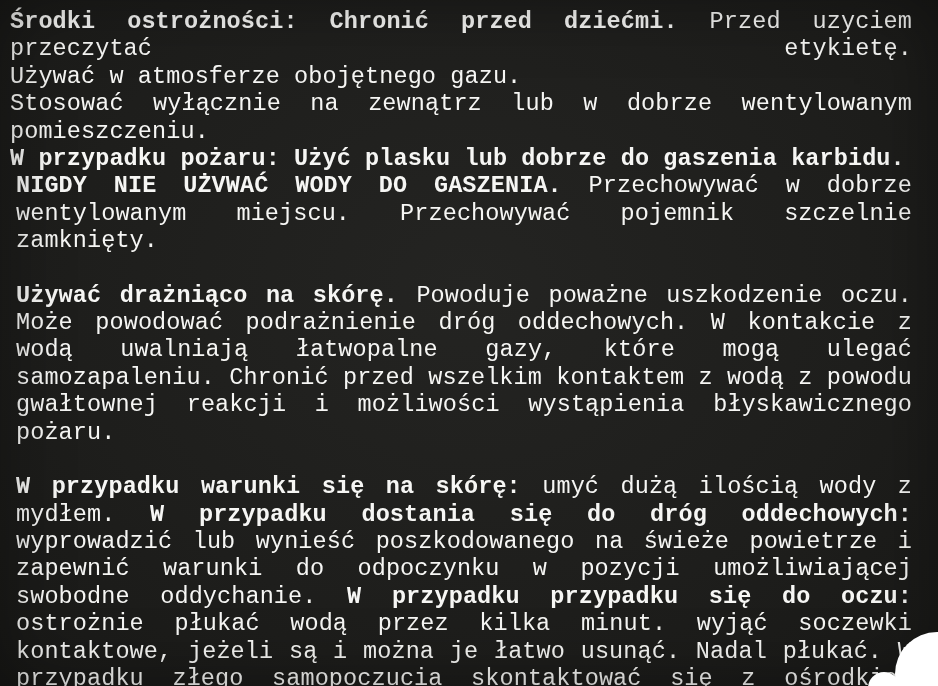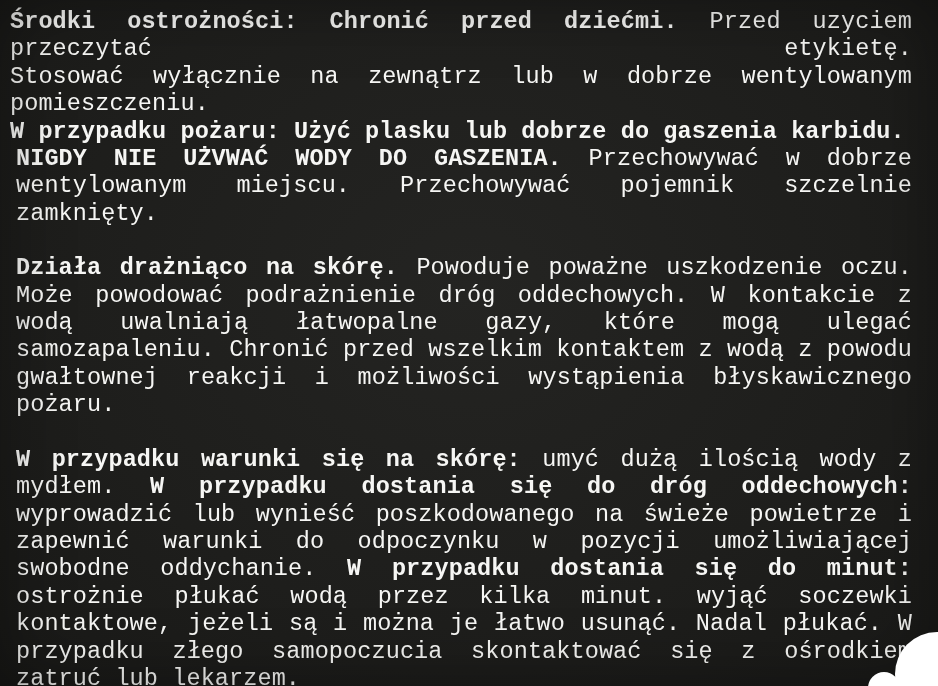--- a/index.html
+++ b/index.html
@@ -49,37 +49,38 @@
   }
 </style>
 </head>
 <body>
 
 <div class="label">
 
   <section>
     <div class="ln just-full"><b>Środki ostrożności: Chronić przed dziećmi.</b>
       <span>Przed uzyciem przeczytać etykietę.</span></div>
+    <div class="ln">Używać w atmosferze obojętnego gazu.</div>
     <div class="ln just-full">Stosować wyłącznie na zewnątrz lub w dobrze wentylowanym pomieszczeniu.</div>
     <div class="ln"><b>W przypadku pożaru: Użyć plasku lub dobrze do gaszenia karbidu.</b></div>
     <p class="flow"><b>NIGDY NIE UŻVWAĆ WODY DO GASZENIA.</b>
       <span>Przechowywać w dobrze wentylowanym miejscu. Przechowywać pojemnik szczelnie zamknięty.</span></p>
   </section>
 
   <section class="gap">
-    <p class="flow"><b>Działa drażniąco na skórę.</b>
+    <p class="flow"><b>Używać drażniąco na skórę.</b>
       <span>Powoduje poważne uszkodzenie oczu. Może powodować podrażnienie dróg oddechowych. W kontakcie z wodą uwalniają łatwopalne gazy, które mogą ulegać samozapaleniu. Chronić przed wszelkim kontaktem z wodą z powodu gwałtownej reakcji i możliwości wystąpienia błyskawicznego pożaru.</span></p>
   </section>
 
   <section class="gap">
     <p class="flow"><b>W przypadku warunki się na skórę:</b>
       <span>umyć dużą ilością wody z mydłem.</span>
       <b>W przypadku dostania się do dróg oddechowych:</b>
       <span>wyprowadzić lub wynieść poszkodowanego na świeże powietrze i zapewnić warunki do odpoczynku w pozycji umożliwiającej swobodne oddychanie.</span>
-      <b>W przypadku dostania się do minut:</b>
+      <b>W przypadku przypadku się do oczu:</b>
       <span>ostrożnie płukać wodą przez kilka minut. wyjąć soczewki kontaktowe, jeżeli są i można je łatwo usunąć. Nadal płukać. W przypadku złego samopoczucia skontaktować się z ośrodkiem zatruć lub lekarzem.</span></p>
   </section>
 
 
 </div>
 
 <div class="vignette"></div>
 
 <svg class="corner-shape" width="92" height="88" viewBox="0 0 92 88" aria-hidden="true">
   <circle cx="38" cy="90" r="16" fill="var(--blob)"></circle>

